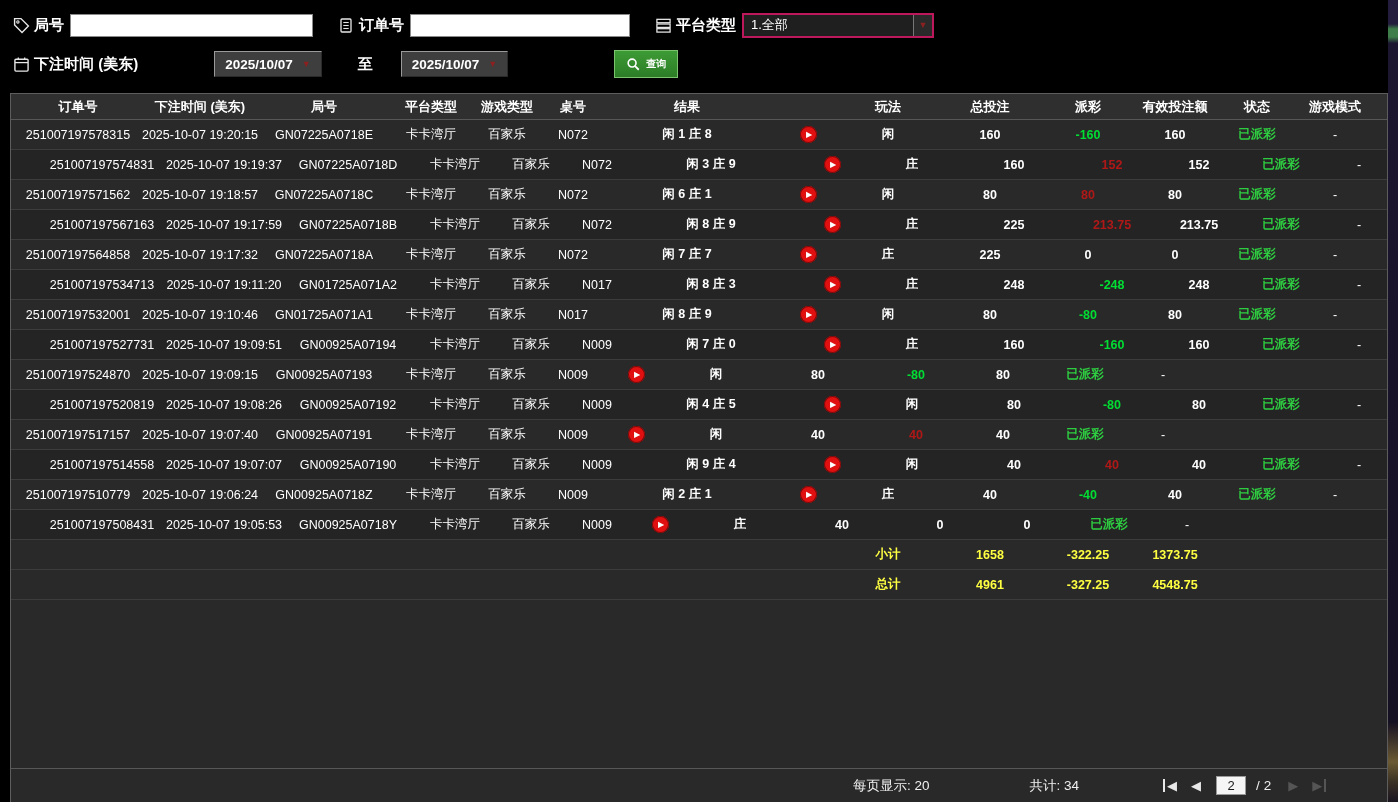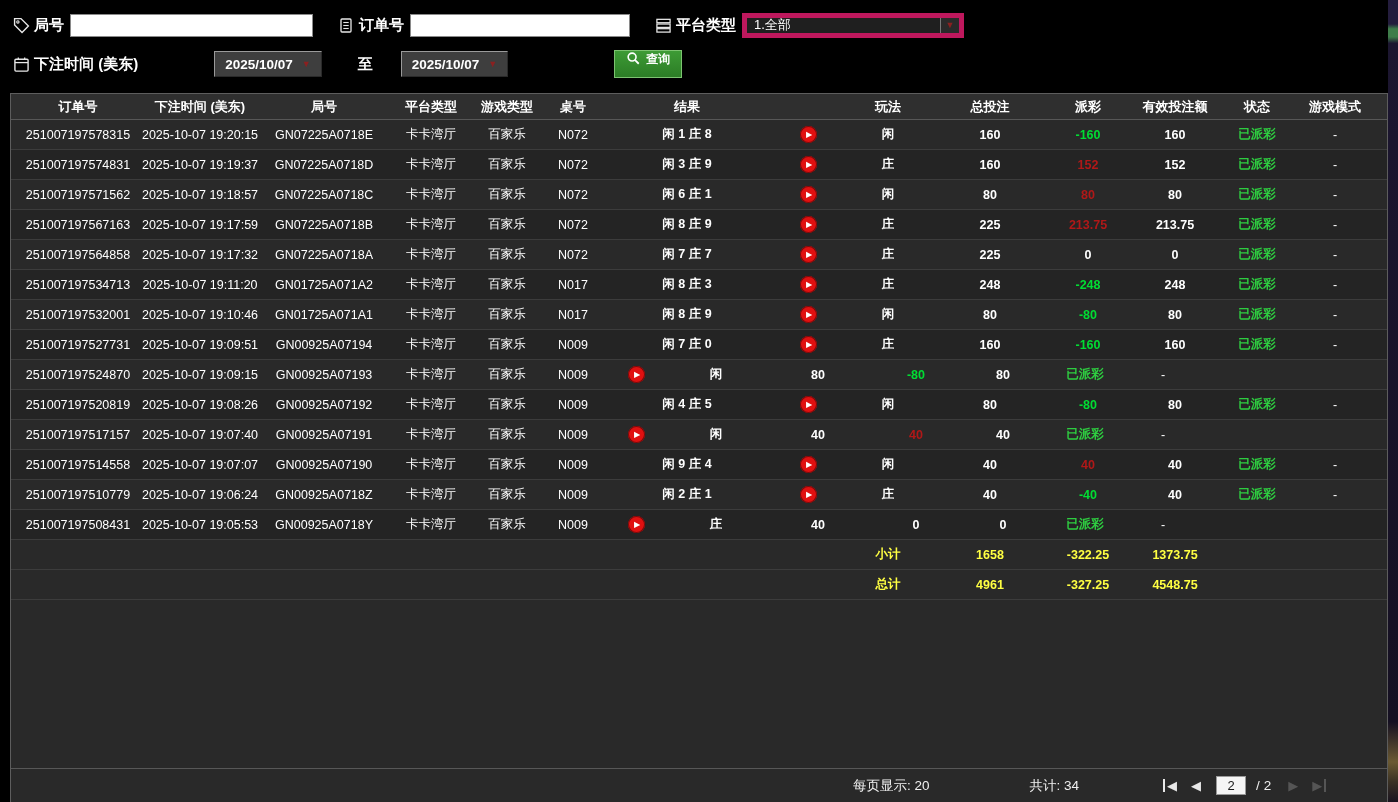--- a/index.html
+++ b/index.html
@@ -16,37 +16,37 @@
   .frow { display:flex; align-items:center; }
   .frow1 { height:38px; }
   .frow2 { height:40px; }
   .ficon { display:inline-flex; width:18px; height:18px; align-items:center; justify-content:center; margin-right:4px; flex-shrink:0; }
   .ficon svg { display:block; }
   .flabel { color:#fff; font-weight:bold; font-size:15px; white-space:nowrap; margin-right:6px; }
   .text-input { height:23px; border:1px solid #8a8a8a; background:#fff; color:#000; font-size:13px; padding:0 4px; font-family:"Liberation Sans",sans-serif; }
   .round-input { width:243px; }
   .order-input { width:220px; margin-right:24px; }
   .gap-order { margin-left:24px; }
-  .dropdown { width:222px; height:25px; background:#1f1f1f; border:5px solid #be185d; display:flex; align-items:center; color:#fff; font-size:13px; padding-left:7px; cursor:pointer;justify-content:space-between; }
+  .dropdown { width:192px; height:25px; background:#1f1f1f; border:2px solid #be185d; display:flex; align-items:center; color:#fff; font-size:13px; padding-left:7px; cursor:pointer;justify-content:space-between; }
   .dd-arrow { margin-left:auto; width:19px; height:100%; display:flex; align-items:center; justify-content:center; border-left:1px solid #777; color:#8b2020; font-size:9px; background:#2a2a2a; }
   .date-btn { display:inline-flex; align-items:center; height:26px; padding:0 10px; background:#3e3e3e; border:1px solid #9a9a9a; border-bottom-color:#2a2a2a; border-right-color:#2a2a2a; color:#fff; font-size:13.5px; font-weight:bold; cursor:pointer; font-family:"Liberation Sans",sans-serif; }
   .dd-caret { color:#8b2020; font-size:9px; margin-left:9px; }
   .btn-from { margin-left:70px; }
   .to-label { margin-left:36px; margin-right:0; }
   .btn-to { margin-left:28px; }
-  .search-btn { display:inline-flex; align-items:flex-start; gap:5px; height:28px; padding:0 11px; margin-left:106px;
+  .search-btn { display:inline-flex; align-items:center; gap:5px; height:28px; padding:0 11px; margin-left:106px;
     background:linear-gradient(180deg, var(--search_button_green,#3d9b35), #2c7d26);
-    border:1px solid #7cc370; color:#fff; font-size:12px; font-weight:bold; cursor:pointer; font-family:"Liberation Sans",sans-serif; }
+    border:1px solid #7cc370; color:#fff; font-size:10px; font-weight:bold; cursor:pointer; font-family:"Liberation Sans",sans-serif; }
 
   
   .table-panel { position:absolute; top:93px; left:10px; right:10px; bottom:0;
     background:#292929; border:1px solid #5d5d5d; border-bottom:none;
     display:flex; flex-direction:column; color:#fff; }
   .trow { display:flex; align-items:center; height:30px; border-bottom:1px solid #3c3c3c; flex-shrink:0; font-size:12.5px; }
-  .trow.alt { background:#242424; }
+  .trow.alt { background:#242424;padding-left:24px; }
   .thead { height:26px; background:#2f2f2f; font-weight:bold; font-size:13px; border-bottom:1px solid #575757; }
   .td { display:flex; align-items:center; justify-content:center; text-align:center; white-space:nowrap; height:100%; flex-shrink:0; }
   .c0{width:134px;} .c1{width:110px;} .c2{width:138px;} .c3{width:76px;} .c4{width:76px;}
   .c5{width:56px;} .c6{width:172px;} .c7{width:70px;} .c8{width:90px;} .c9{width:114px;}
   .c10{width:82px;} .c11{width:92px;} .c12{width:72px;} .c13{width:84px;}
   .bold { font-weight:bold; }
   .payout-green { color:var(--payout_negative_green,#00dd33); }
   .payout-red { color:var(--payout_positive_red,#b01818); }
   .payout-plain { color:#fff; }
   .status { color:var(--status_green,#2ecc40); font-weight:bold; }

